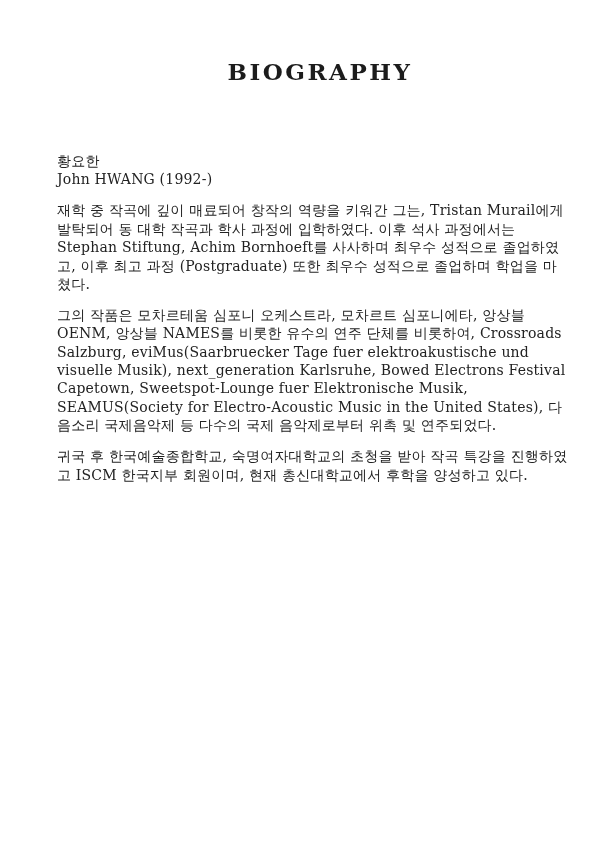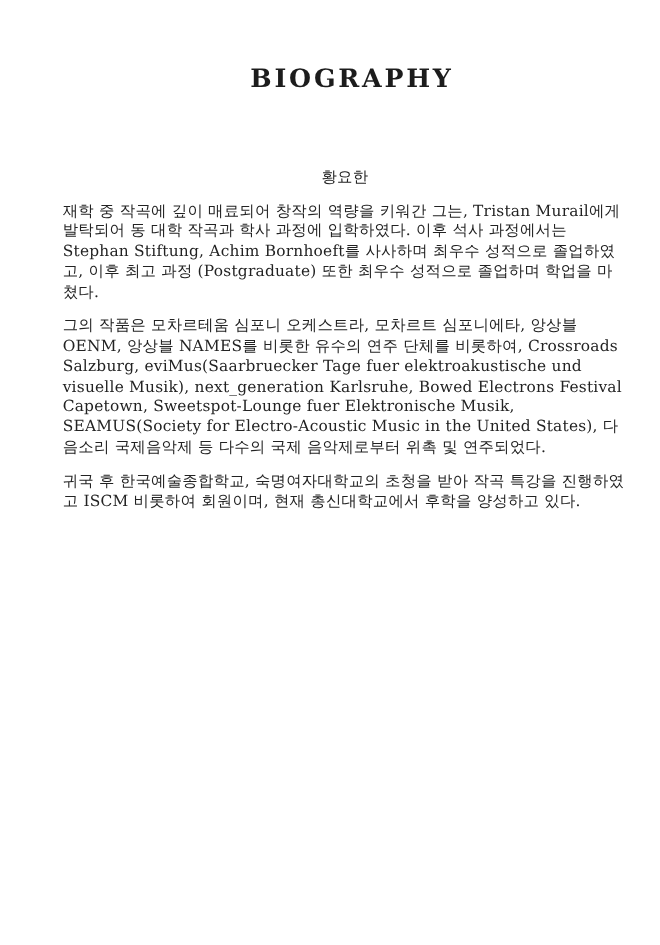--- a/index.html
+++ b/index.html
@@ -37,43 +37,43 @@
     line-height: 18.4px;
     letter-spacing: 0.2px;
     text-align: left;
     color: #222222;
   }
   .name-block {
     margin: 0;
   }
   .name-line {
     margin: 0;
-    text-align: center;
   }
   .para {
     margin: 12.5px 0 0 0;
     white-space: pre-line;
   }
 </style>
 </head>
 <body>
 
 <div class="page">
 
   <h1 class="doc-title">BIOGRAPHY</h1>
 
   <div class="content">
 
     <div class="name-block">
       <div class="name-line">황요한</div>
+      <div class="name-line">John HWANG (1992-)</div>
     </div>
 
 
     <p class="para">재학 중 작곡에 깊이 매료되어 창작의 역량을 키워간 그는, Tristan Murail에게 발탁되어 동 대학 작곡과 학사 과정에 입학하였다. 이후 석사 과정에서는 Stephan Stiftung, Achim Bornhoeft를 사사하며 최우수 성적으로 졸업하였고, 이후 최고 과정 (Postgraduate) 또한 최우수 성적으로 졸업하며 학업을 마쳤다.</p>
 
 
     <p class="para">그의 작품은 모차르테움 심포니 오케스트라, 모차르트 심포니에타, 앙상블 OENM, 앙상블 NAMES를 비롯한 유수의 연주 단체를 비롯하여, Crossroads Salzburg, eviMus(Saarbruecker Tage fuer elektroakustische und visuelle Musik), next_generation Karlsruhe, Bowed Electrons Festival Capetown, Sweetspot-Lounge fuer Elektronische Musik, SEAMUS(Society for Electro-Acoustic Music in the United States), 다음소리 국제음악제 등 다수의 국제 음악제로부터 위촉 및 연주되었다.</p>
 
-    <p class="para">귀국 후 한국예술종합학교, 숙명여자대학교의 초청을 받아 작곡 특강을 진행하였고 ISCM 비롯하여 회원이며, 현재 총신대학교에서 후학을 양성하고 있다.</p>
+    <p class="para">귀국 후 한국예술종합학교, 숙명여자대학교의 초청을 받아 작곡 특강을 진행하였고 ISCM 한국지부 회원이며, 현재 총신대학교에서 후학을 양성하고 있다.</p>
 
 
   </div>
 </div>
 
 </body></html>

